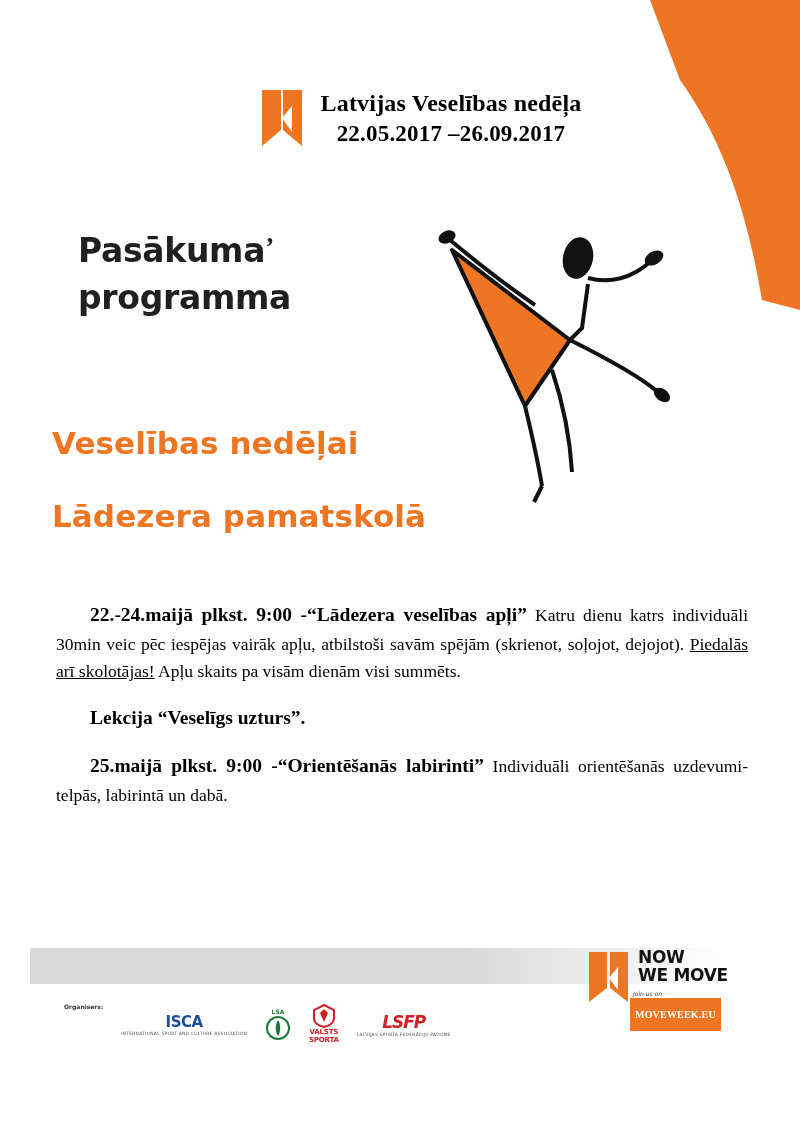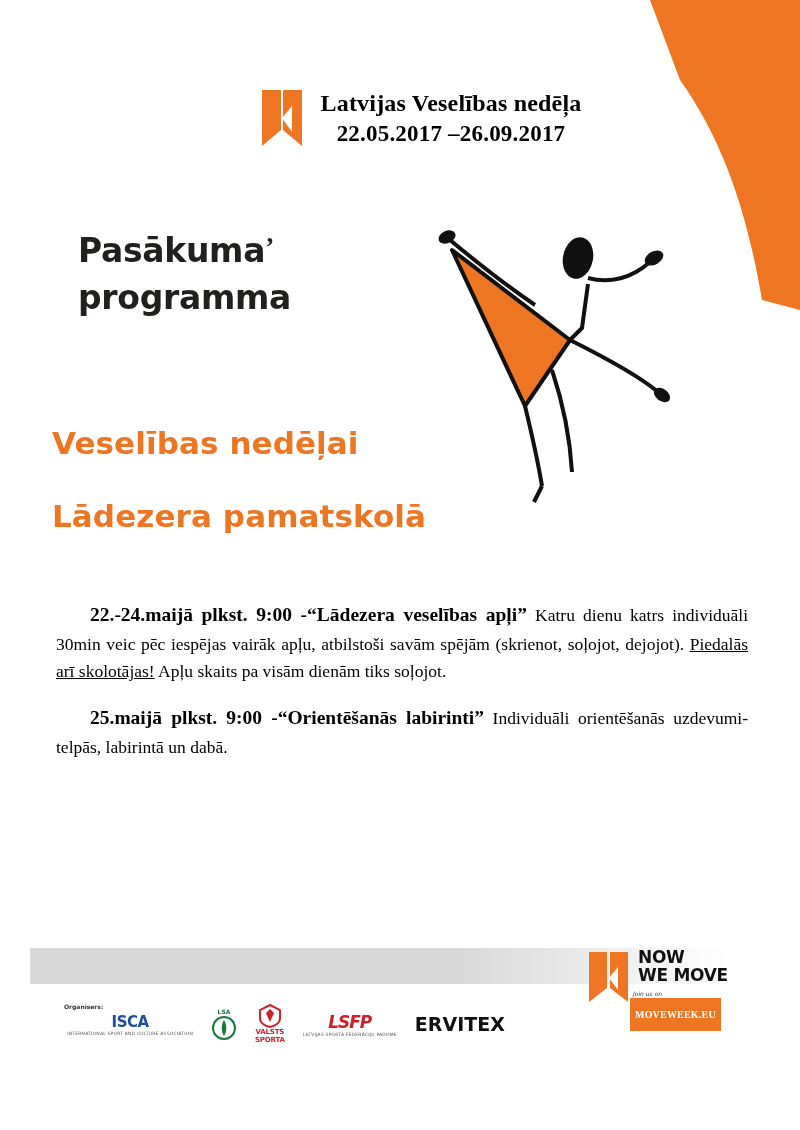--- a/index.html
+++ b/index.html
@@ -249,23 +249,24 @@
     <path d="M222,276 L214,292" stroke="#111" stroke-width="4" fill="none"></path>
   </svg>
 </div>
 
 <div class="orange-heading line1">Veselības nedēļai</div>
 <div class="orange-heading line2">Lādezera pamatskolā</div>
 
 <div class="body-text">
 
   <p>
-    <span class="lead">22.-24.maijā plkst. 9:00 -</span><span class="lead-q">“Lādezera veselības apļi”</span><span> Katru dienu katrs individuāli 30min veic pēc iespējas vairāk apļu, atbilstoši savām spējām (skrienot, soļojot, dejojot). </span><span class="underline">Piedalās arī skolotājas!</span><span> Apļu skaits pa visām dienām tiks soļojot.</span>
+    <span class="lead">22.-24.maijā plkst. 9:00 -</span><span class="lead-q">“Lādezera veselības apļi”</span><span> Katru dienu katrs individuāli 30min veic pēc iespējas vairāk apļu, atbilstoši savām spējām (skrienot, soļojot, dejojot). </span><span class="underline">Piedalās arī skolotājas!</span><span> Apļu skaits pa visām dienām visi summēts.</span>
   </p>
 
+  <p class="para-lecture">Lekcija “Veselīgs uzturs”.</p>
 
   <p>
     <span class="lead">25.maijā plkst. 9:00 -</span><span class="lead-q">“Orientēšanās labirinti”</span><span> Individuāli orientēšanās uzdevumi-telpās, labirintā un dabā.</span>
   </p>
 
 
 </div>
 
 <div class="footer-band"></div>
 
@@ -287,23 +288,20 @@
     <svg width="22" height="24" viewBox="0 0 22 24">
       <path d="M11,1 L21,6 L21,14 C21,19 16,22 11,23 C6,22 1,19 1,14 L1,6 Z" fill="none" stroke="#cf2027" stroke-width="2"></path>
       <path d="M11,5 L15,9 L11,18 L7,9 Z" fill="#cf2027"></path>
     </svg>
     <span class="logo-vs">VALSTS</span>
     <span class="logo-vs">SPORTA</span>
   </div>
   <div class="logo-box">
     <span class="logo-lsfp">LSFP</span>
     <span class="logo-sub">LATVIJAS SPORTA FEDERĀCIJU PADOME</span>
-  </div>
-  <div class="logo-box">
-    <span class="logo-ervitex">ERVITEX</span>
   </div>
 </div>
 
 <div class="nowwemove">
   <svg width="46" height="56" viewBox="0 0 46 56" style="position:absolute;left:0;top:6px;">
     <path d="M3,2 L21,2 L21,38 L3,52 Z" fill="#ee7623"></path>
     <path d="M24,2 L42,2 L42,52 L24,38 Z" fill="#ee7623"></path>
     <path d="M23,28 L32,17 L32,40 Z" fill="#ffffff"></path>
   </svg>
   <div class="nwm-text">

